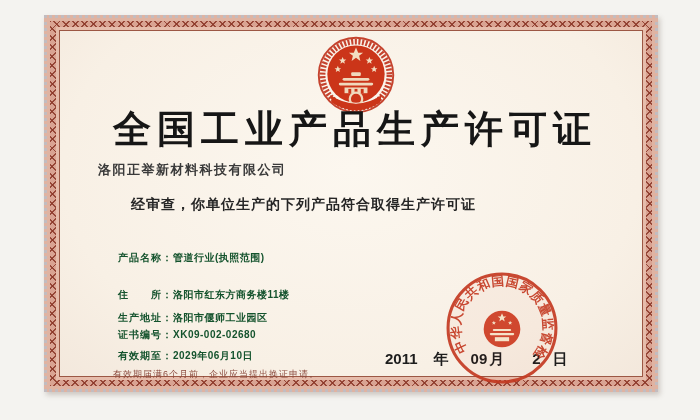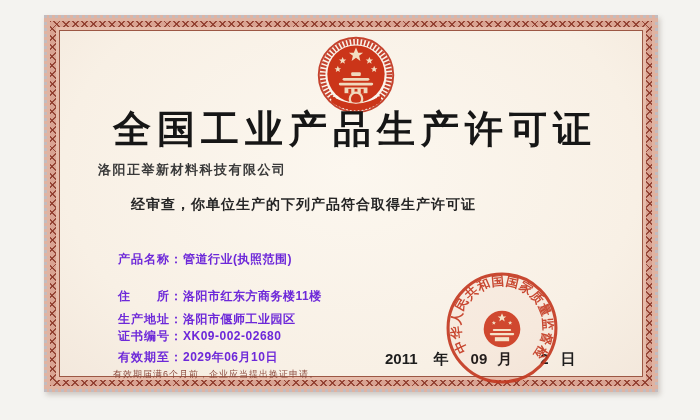--- a/index.html
+++ b/index.html
@@ -42,35 +42,35 @@
     position:absolute; left:51px; top:143px;
     font-size:13px; font-weight:600; letter-spacing:1.5px; color:#3a3a3a;
   }
   .statement {
     position:absolute; left:46px; top:172px; width:548px;
     font-size:14px; font-weight:bold; line-height:28px;
     letter-spacing:1px; color:#262626;
   }
   .statement .line1 { text-indent:38px; display:block; }
   .rows { position:absolute; left:71px; top:0; }
-  .row { position:absolute; left:0; white-space:nowrap; font-size:12px; color:#6d28d9; }
+  .row { position:absolute; left:0; white-space:nowrap; font-size:10px; color:#14532d; }
   .row .lbl { font-weight:bold; letter-spacing:1px; }
   .row .val { font-weight:600; letter-spacing:0.5px; }
   .row1 { top:233px; }
   .row2 { top:270px; }
   .row3 { top:293px; }
   .row4 { top:310px; }
   .row5 { top:331px; }
   .issue-date {
     position:absolute; left:338px; top:332px;
     font-size:15px; font-weight:bold; color:#1d1d1d; white-space:nowrap;
   }
   .issue-date .yr  { margin-right:16px; }
   .issue-date .yl  { margin-right:22px; }
-  .issue-date .mo  { margin-right:10px; }
+  .issue-date .mo  { margin-right:2px; }
   .issue-date .ml  { margin-right:28px; }
   .issue-date .dy  { margin-right:12px; }
   .seal { position:absolute; left:398px; top:253px; width:114px; height:114px; z-index:5; opacity:0.92; }
   .footnote {
     position:absolute; left:66px; top:350px;
     font-size:9px; color:#8b4a3e; letter-spacing:1px;
   }
 </style>
 </head>
 <body>

